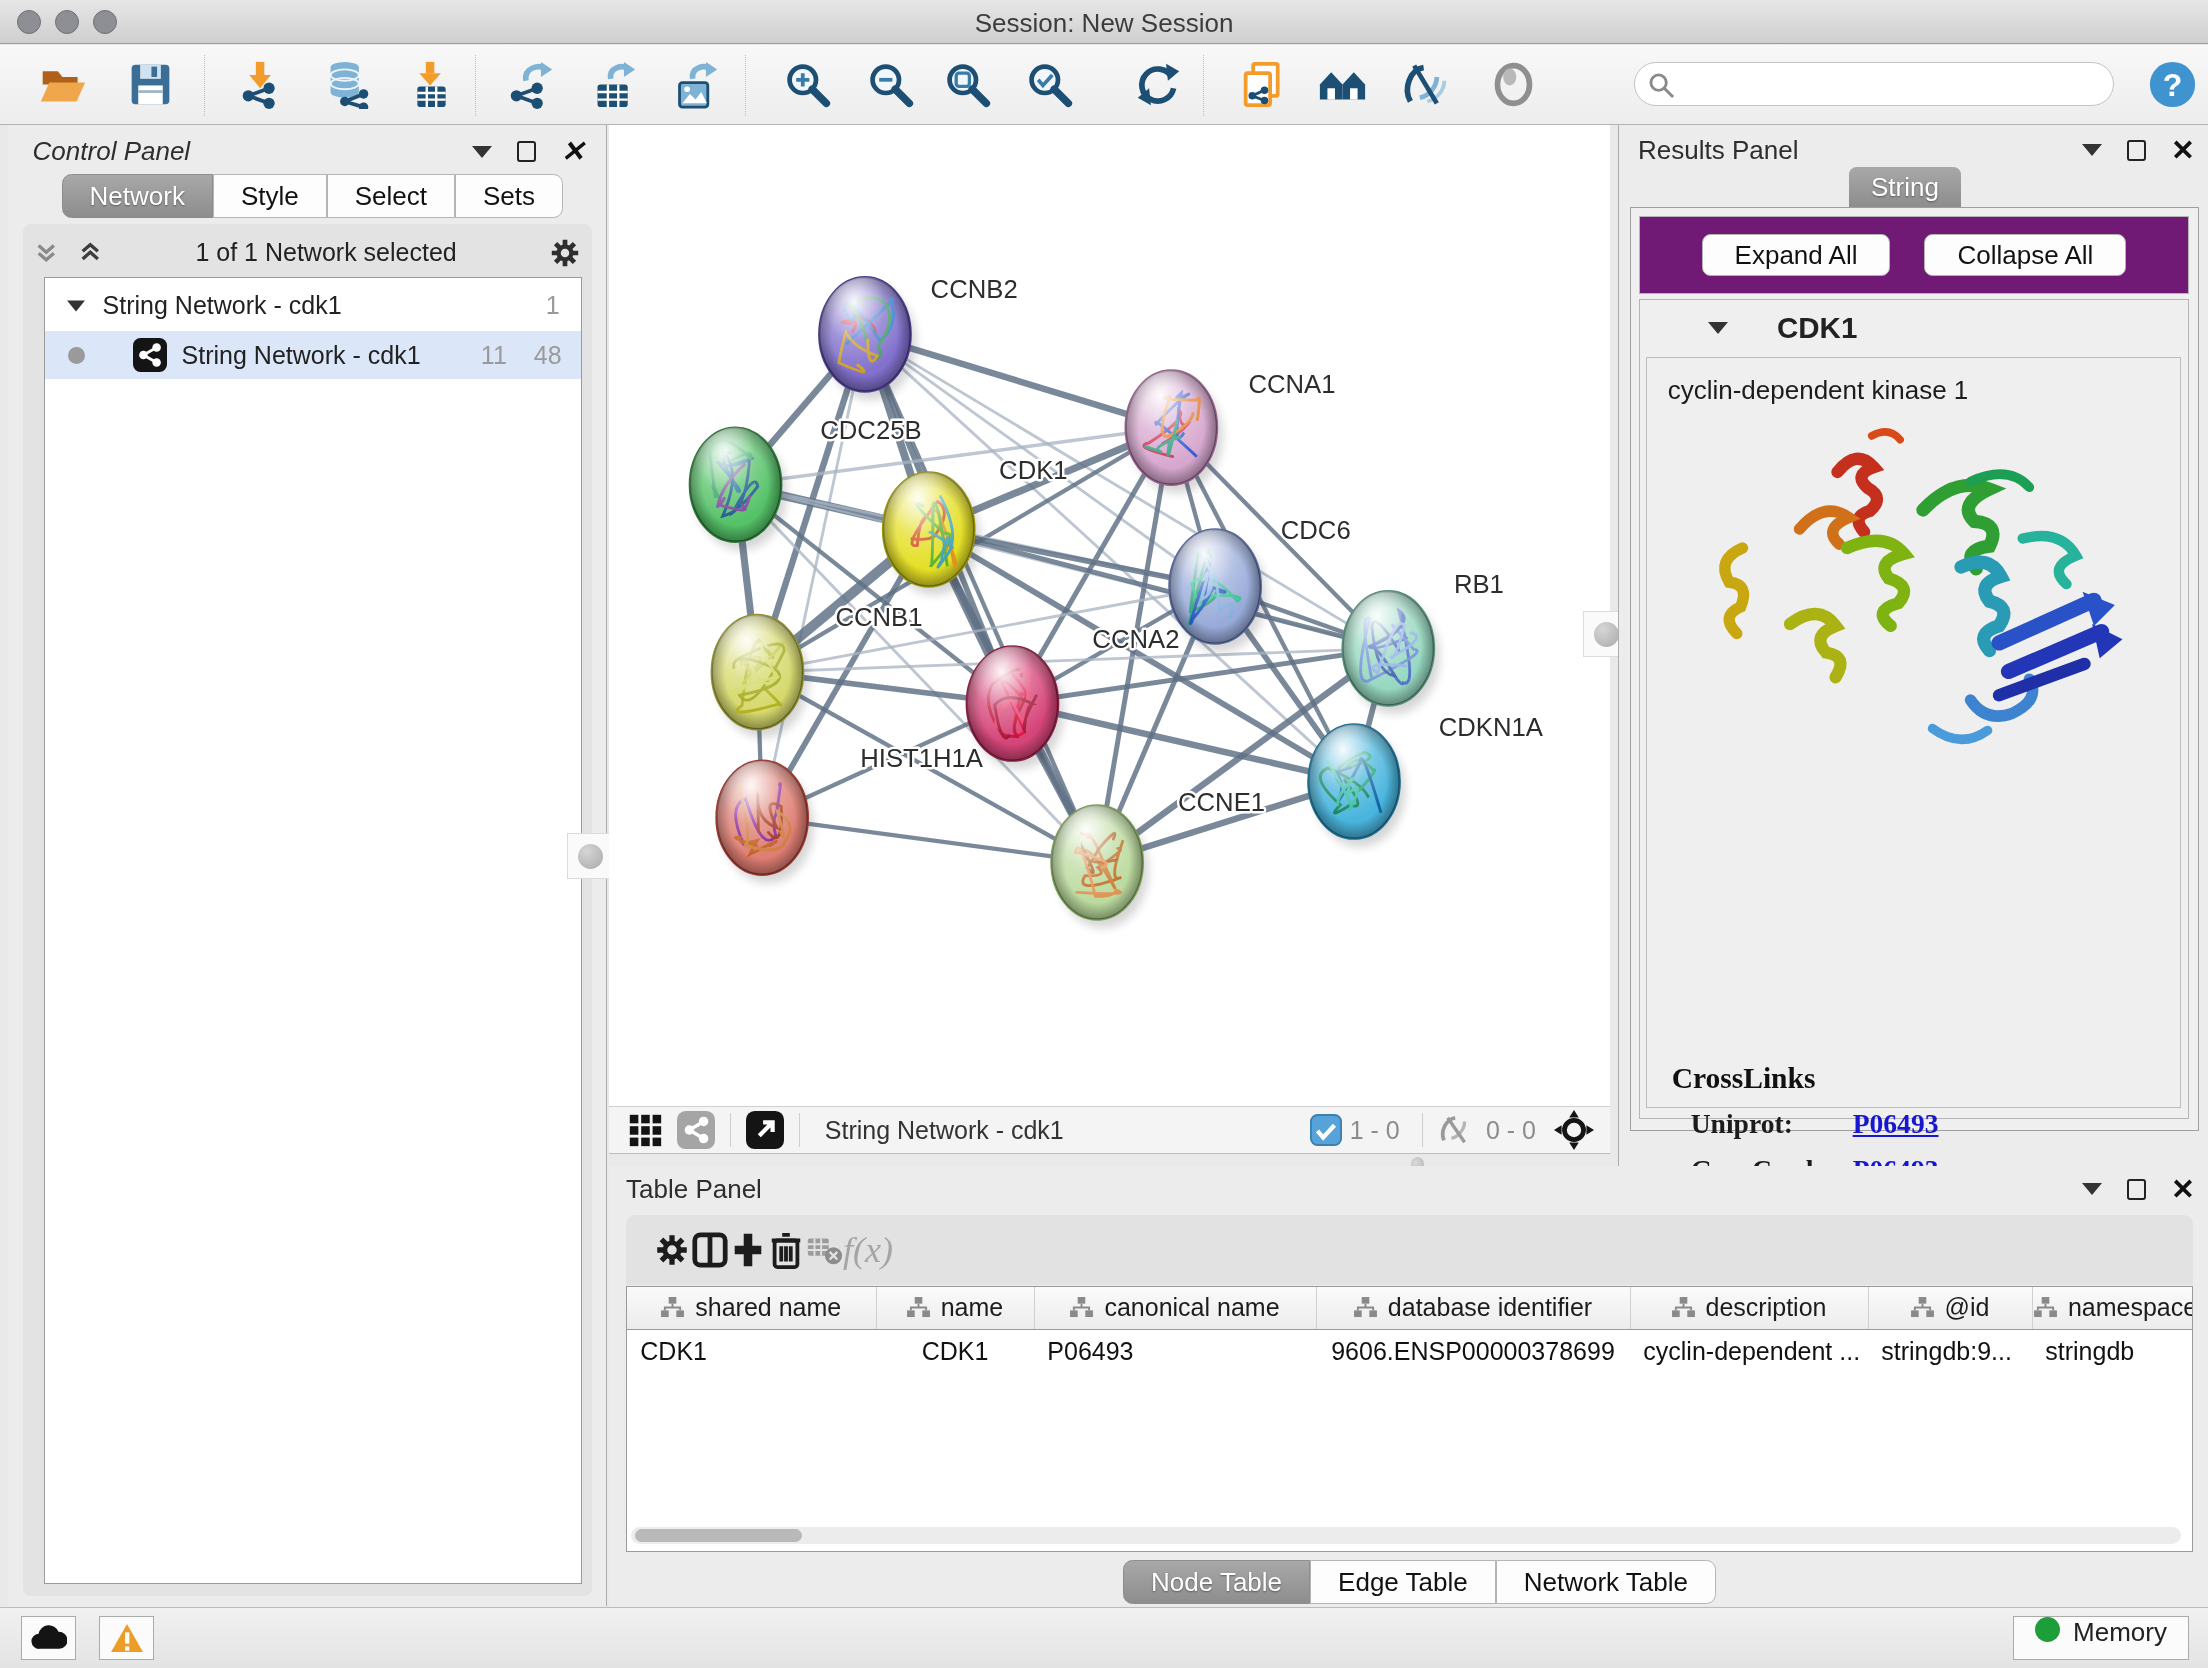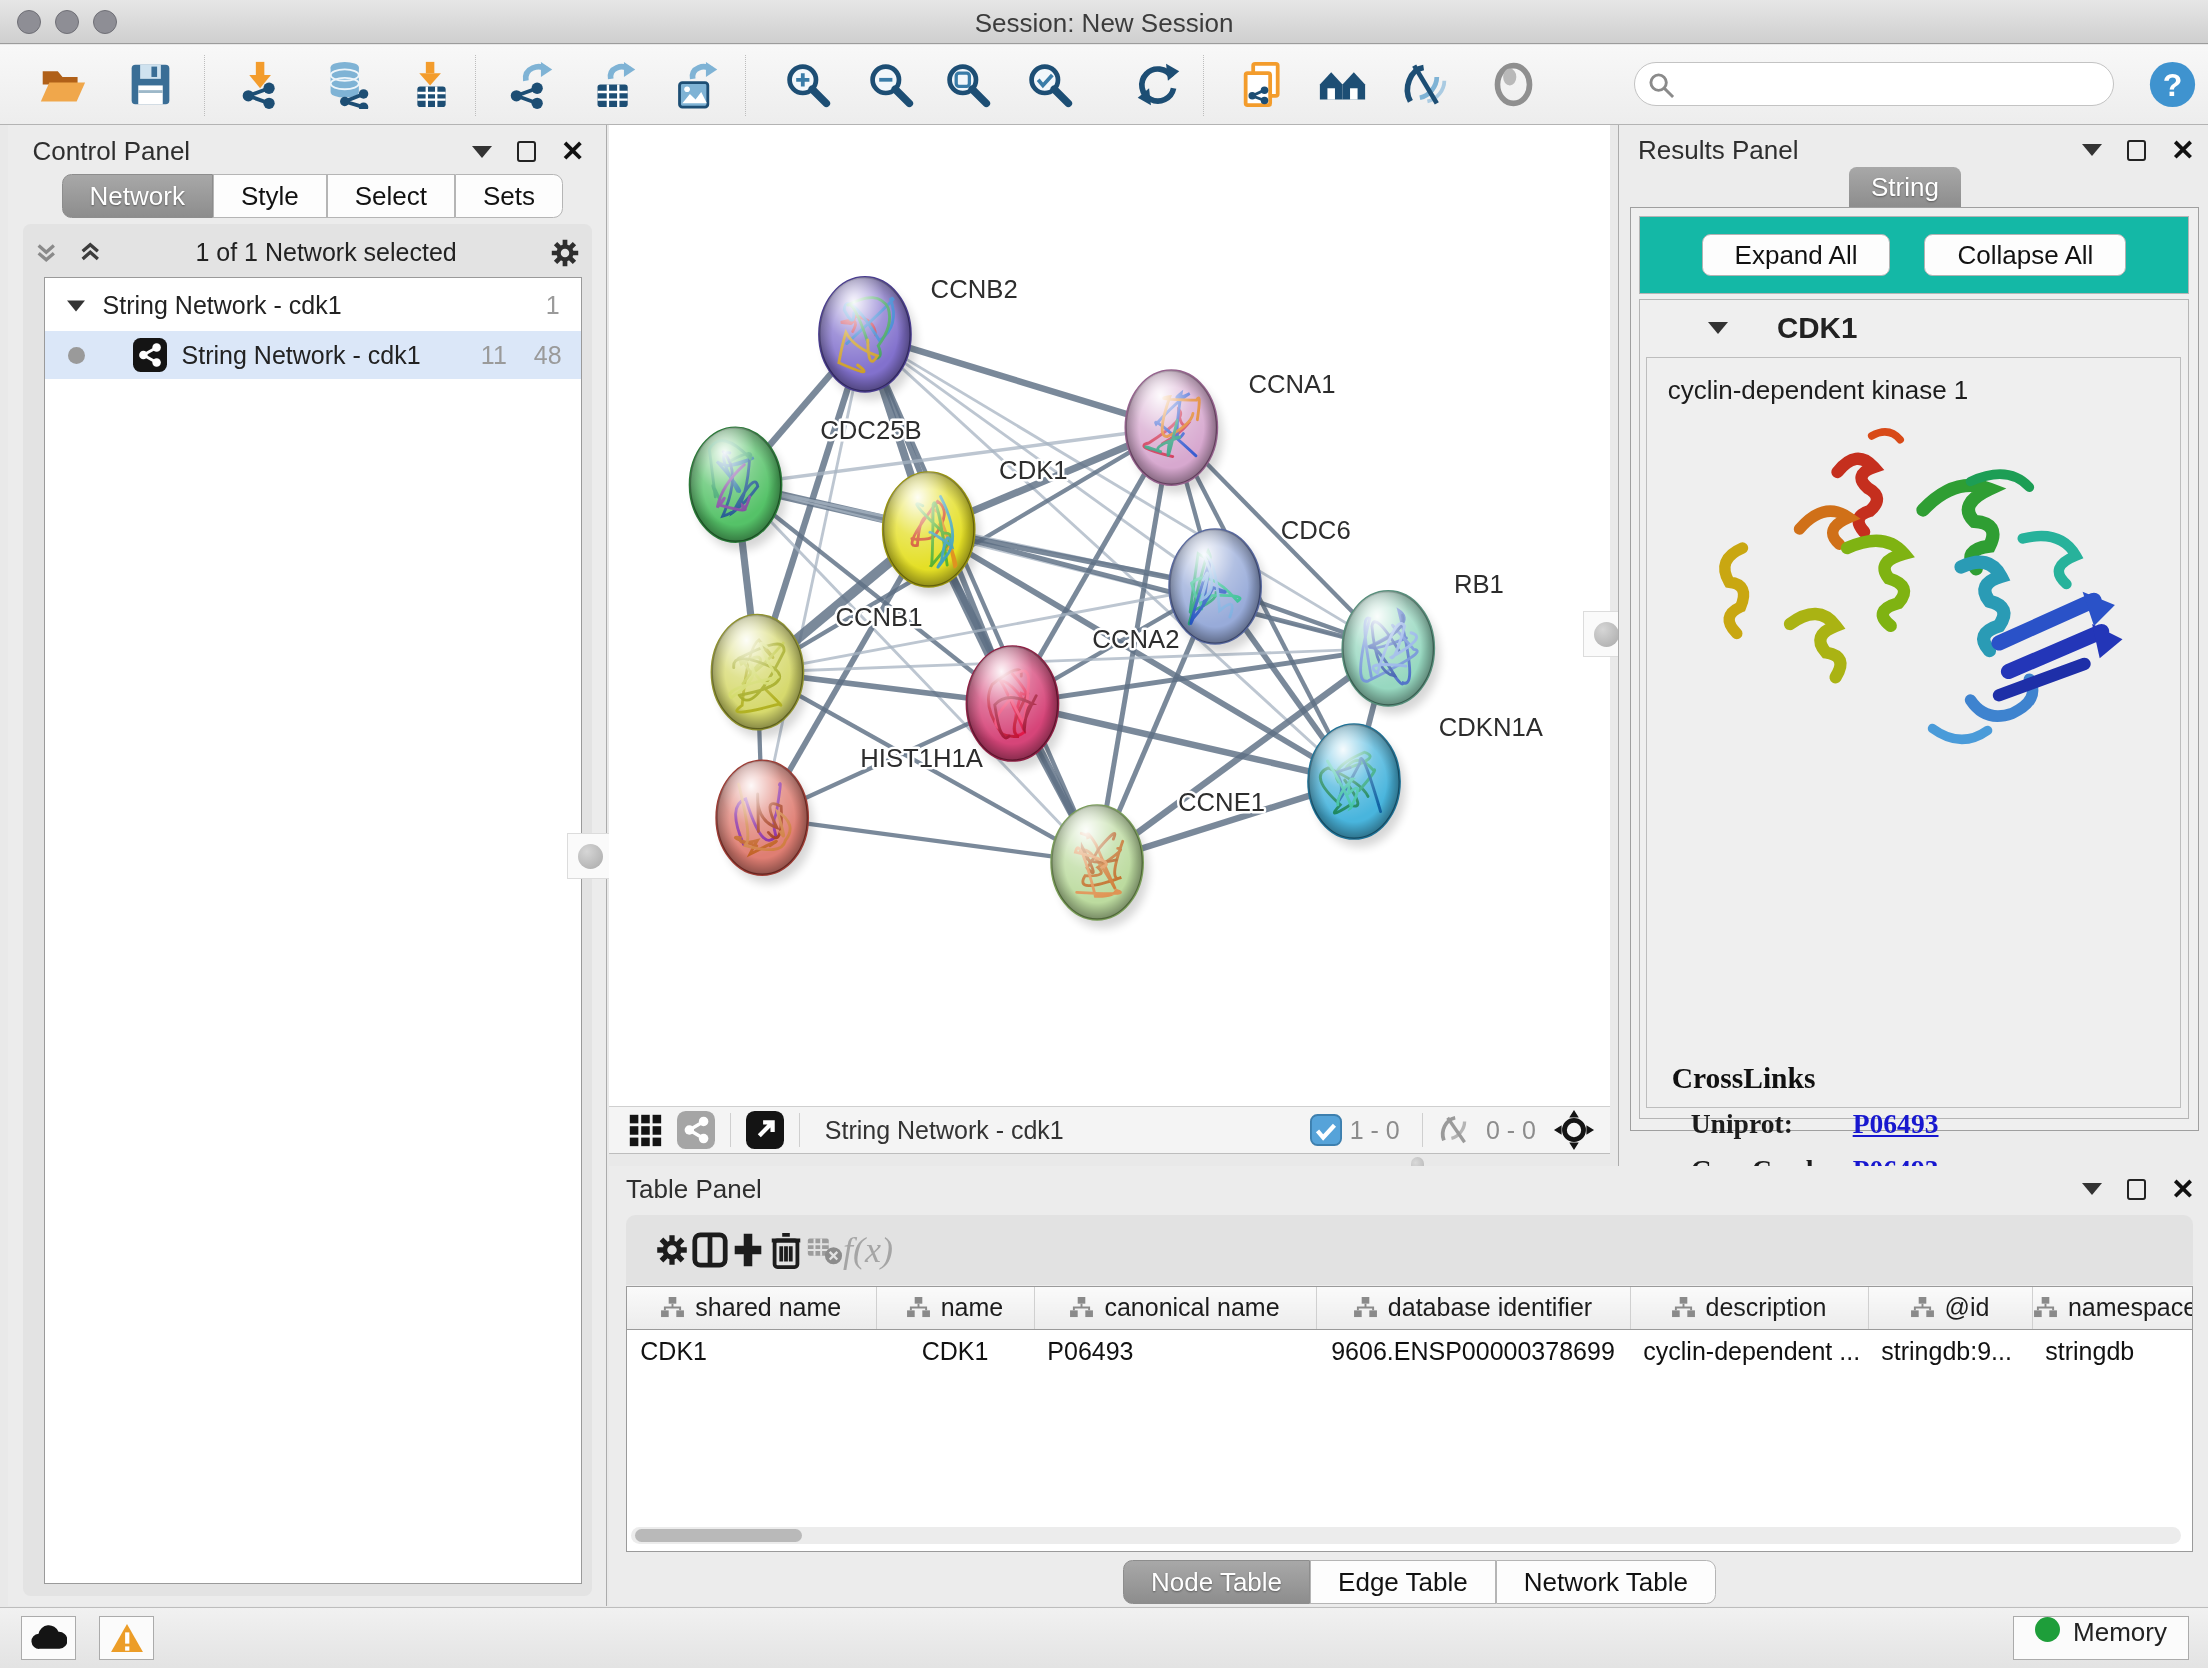--- a/index.html
+++ b/index.html
@@ -38,21 +38,21 @@
   .seg-tab { height:44px; line-height:42px; padding:0 27px; font-size:26px;
     background:#fdfdfd; border:1px solid #b5b5b5; color:#111; text-align:center; }
   .seg-tab:first-child { border-radius:9.5px 0 0 9.5px; }
   .seg-tab:last-child { border-radius:0 9.5px 9.5px 0; }
   .seg-tab.active { background:linear-gradient(#a8a8a8,#8d8d8d); color:#fff;
     text-shadow:0 1px 1.9px rgba(0,0,0,.4); border-color:#8d8d8d; }
 
   
   #control-panel { position:absolute; left:7.6px; top:125px; width:599px; height:1481px;
     background:#ececec; border-right:1.9px solid #acacac; }
-  #cp-header { position:absolute; left:25px; top:11.4px; width:552px; display:flex; justify-content:space-between; }
+  #cp-header { position:absolute; left:25px; top:11.4px; width:552px; display:flex; justify-content:space-between;font-style:italic; }
   #cp-tabs { position:absolute; left:54px; top:49px; }
   #cp-sub { position:absolute; left:15px; top:99px; width:569px; height:1372px;
     background:#e3e3e3; border-radius:7.6px; }
   #cp-listbar { position:absolute; left:9.5px; top:7.6px; width:550px; height:42px;
     display:flex; align-items:center; font-size:25px; color:#222; }
   #cp-list { position:absolute; left:21px; top:53px; width:538px; height:1307px;
     background:#fff; border:1.9px solid #9a9a9a; }
   .tree-row { position:absolute; left:0; width:100%; height:48px; display:flex; align-items:center; font-size:25px; }
   .tree-row.selected { background:#dbe7f8; }
   .count { color:#9a9a9a; font-size:25px; }
@@ -69,21 +69,21 @@
   
   #results-panel { position:absolute; left:1618px; top:125px; width:591px; height:1041px;
     background:#ececec; border-left:1.9px solid #acacac; }
   #rp-header { position:absolute; left:19px; top:9.5px; width:557px; display:flex; justify-content:space-between; }
   #rp-tab { position:absolute; left:230px; top:42px; width:112px; height:40px;
     background:linear-gradient(#a8a8a8,#8d8d8d); border-radius:7.6px 7.6px 0 0; color:#fff;
     font-size:26px; text-align:center; line-height:40px; text-shadow:0 1px 1.9px rgba(0,0,0,.4); }
   #rp-outer { position:absolute; left:11.4px; top:82px; width:569px; height:924px;
     background:#efefef; border:1.9px solid #9f9f9f; }
   #rp-btnbox { position:absolute; left:7.6px; top:7.6px; width:550px; height:78px;
-    background:#14b8a6; border:1.9px solid #b5b5b5; display:flex; align-items:center; justify-content:center; gap:34px; }
+    background:#701a75; border:1.9px solid #b5b5b5; display:flex; align-items:center; justify-content:center; gap:34px; }
   .rp-btn { height:42px; padding:0 32px; background:#fdfdfd; border:1px solid #b3b3b3;
     border-radius:8.6px; font-size:26px; line-height:40px; color:#111; }
   #rp-entry { position:absolute; left:7.6px; top:91px; width:550px; height:820px;
     background:#efefef; border:1.9px solid #b5b5b5; }
   #rp-entry-head { position:absolute; left:0; top:0; width:100%; height:55px; display:flex;
     align-items:center; gap:49px; padding-left:68px; }
   #rp-entry-name { font-size:29.5px; font-weight:bold; }
   #rp-entry-body { position:absolute; left:5.7px; top:57px; width:535px; height:751px;
     background:#efefef; border:1px solid #bdbdbd; }
   #rp-desc { position:absolute; left:21px; top:17px; font-size:26px; color:#1c1c1c; }

